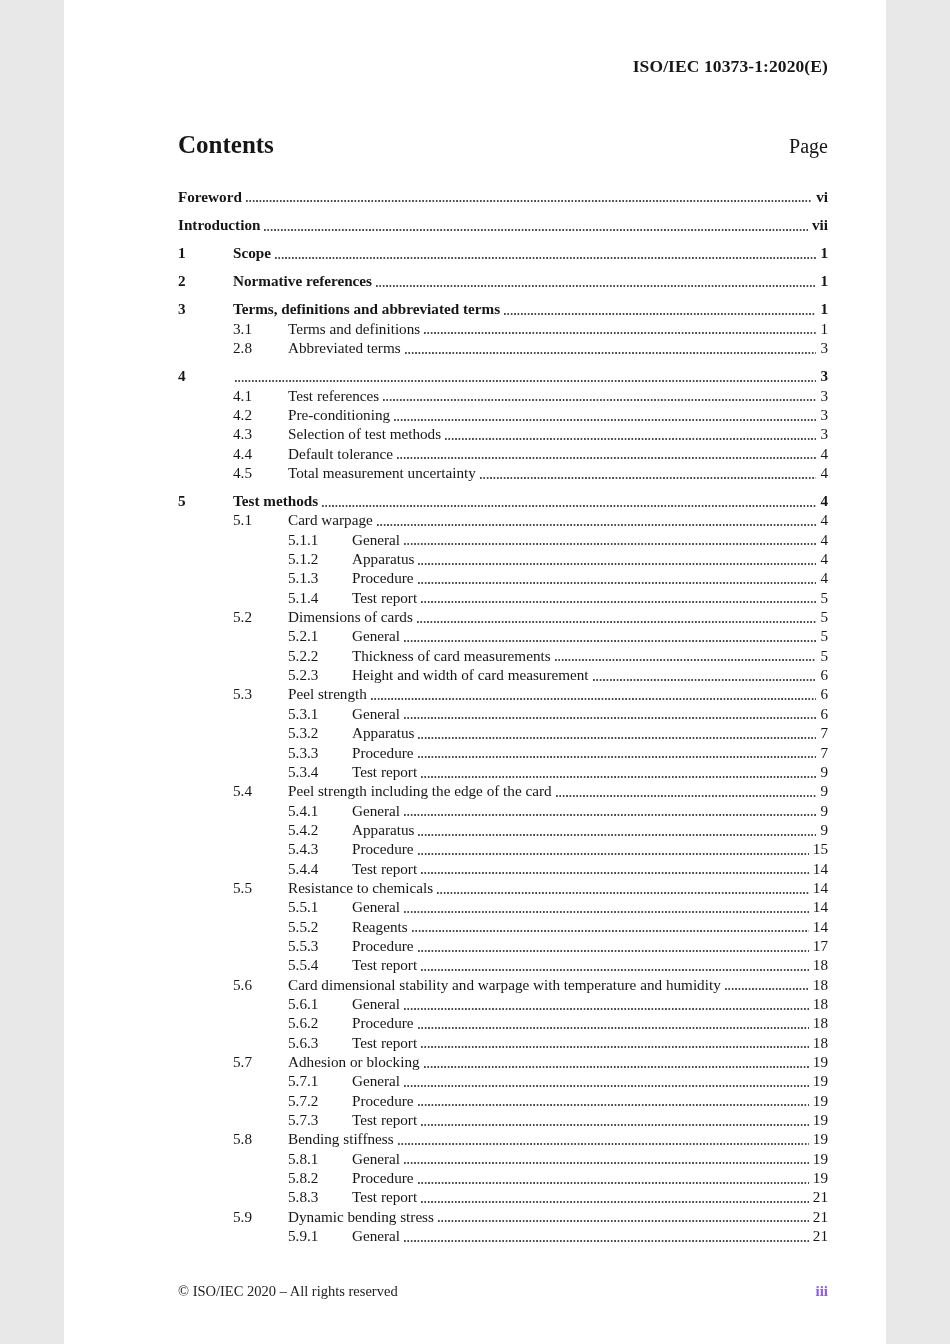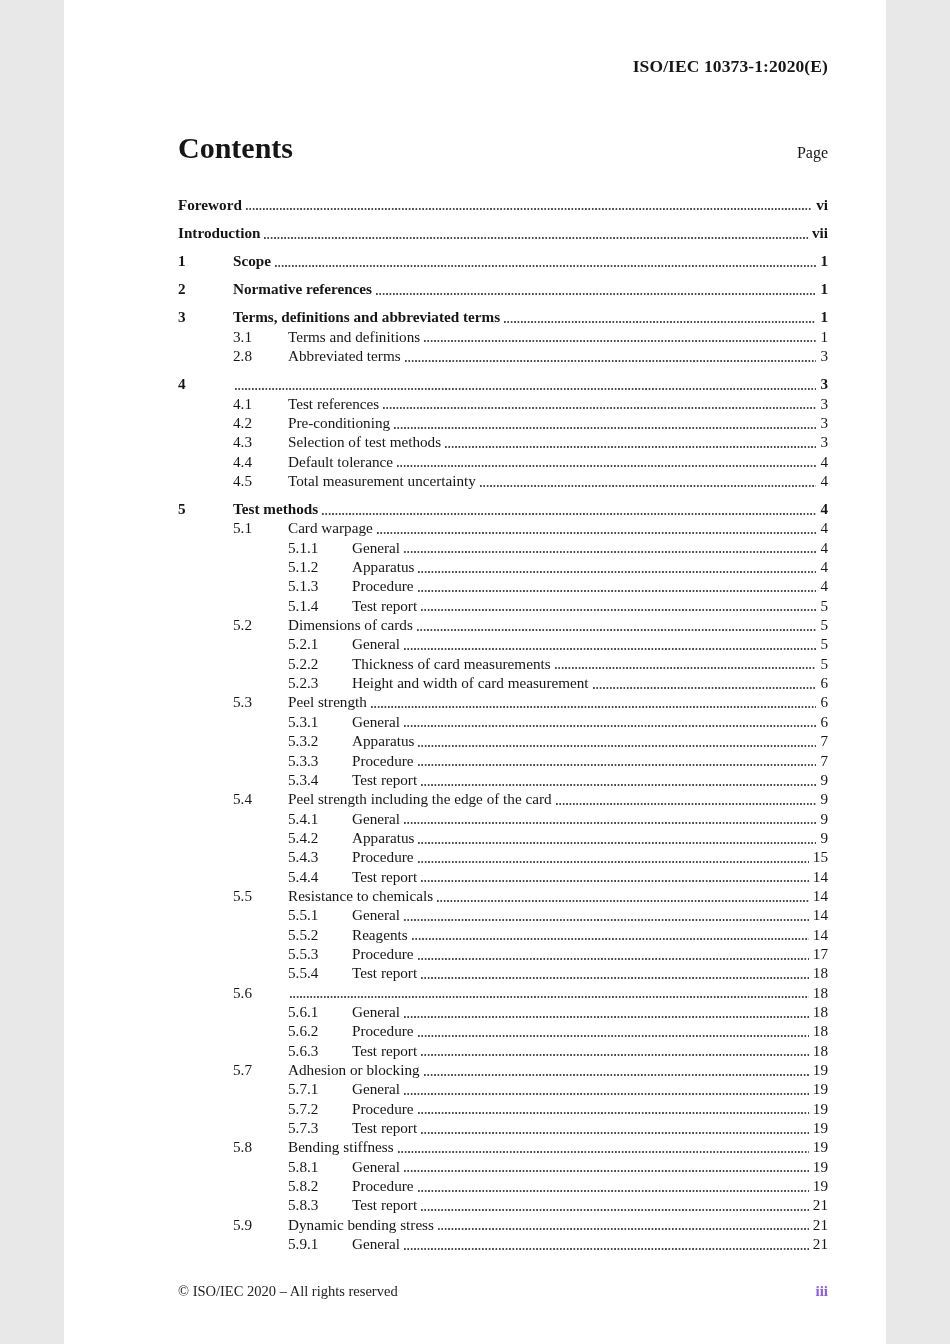--- a/index.html
+++ b/index.html
@@ -14,24 +14,24 @@
   }
   .doc-header{
     position:absolute;top:56px;left:114px;right:58px;
     text-align:right;
     font-weight:bold;font-size:17.5px;letter-spacing:0.1px;
   }
   .title-row{
     position:absolute;top:131px;left:114px;right:58px;
     display:flex;justify-content:space-between;align-items:baseline;
   }
-  .contents-title{font-size:30px;font-weight:bold;}
-  .page-label{font-size:16px;}
+  .contents-title{font-size:25px;font-weight:bold;}
+  .page-label{font-size:20px;}
   .toc{
-    position:absolute;top:186px;left:114px;right:58px;
+    position:absolute;top:178px;left:114px;right:58px;
     font-size:15.2px;
   }
   .row{
     display:flex;align-items:baseline;
     height:19.35px;line-height:19.35px;
     white-space:nowrap;
   }
   .row.top{margin-top:8.8px;}
   .row .num{flex:0 0 auto;}
   .row.l1 .num{width:55px;}
@@ -289,20 +289,21 @@
         <span class="pg">17</span>
       </div>
       <div class="row l3">
         <span class="num">5.5.4</span>
         <span class="title">Test report</span>
         <span class="leader"></span>
         <span class="pg">18</span>
       </div>
       <div class="row l2">
         <span class="num">5.6</span>
+        <span class="title">Card dimensional stability and warpage with temperature and humidity</span>
         <span class="leader"></span>
         <span class="pg">18</span>
       </div>
       <div class="row l3">
         <span class="num">5.6.1</span>
         <span class="title">General</span>
         <span class="leader"></span>
         <span class="pg">18</span>
       </div>
       <div class="row l3">

